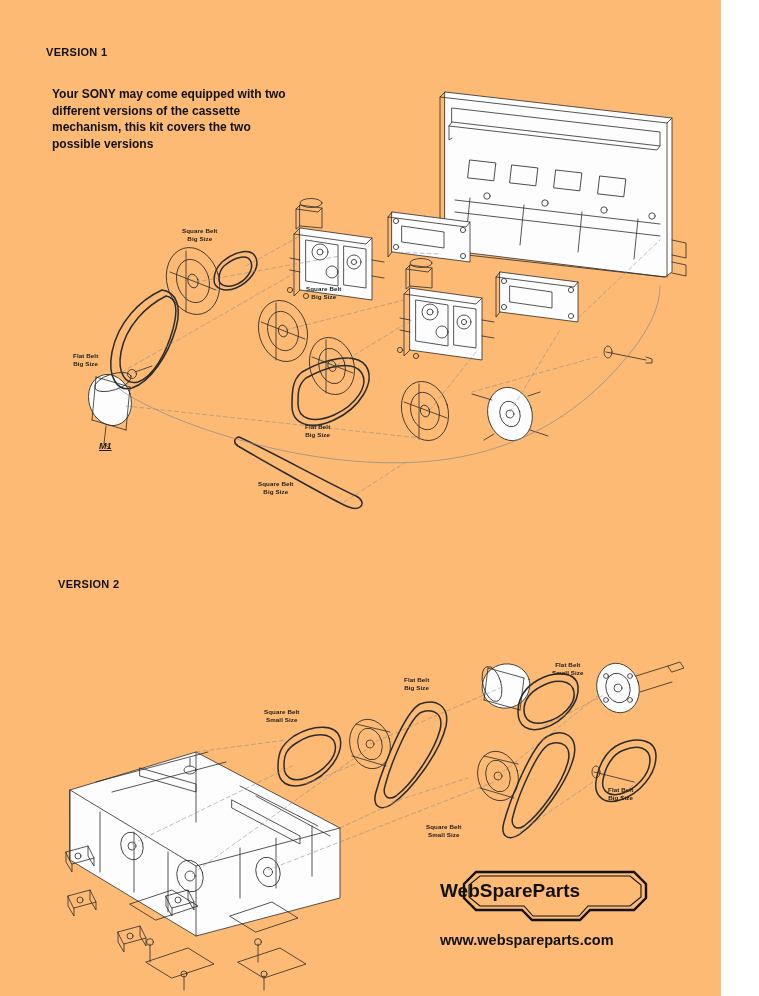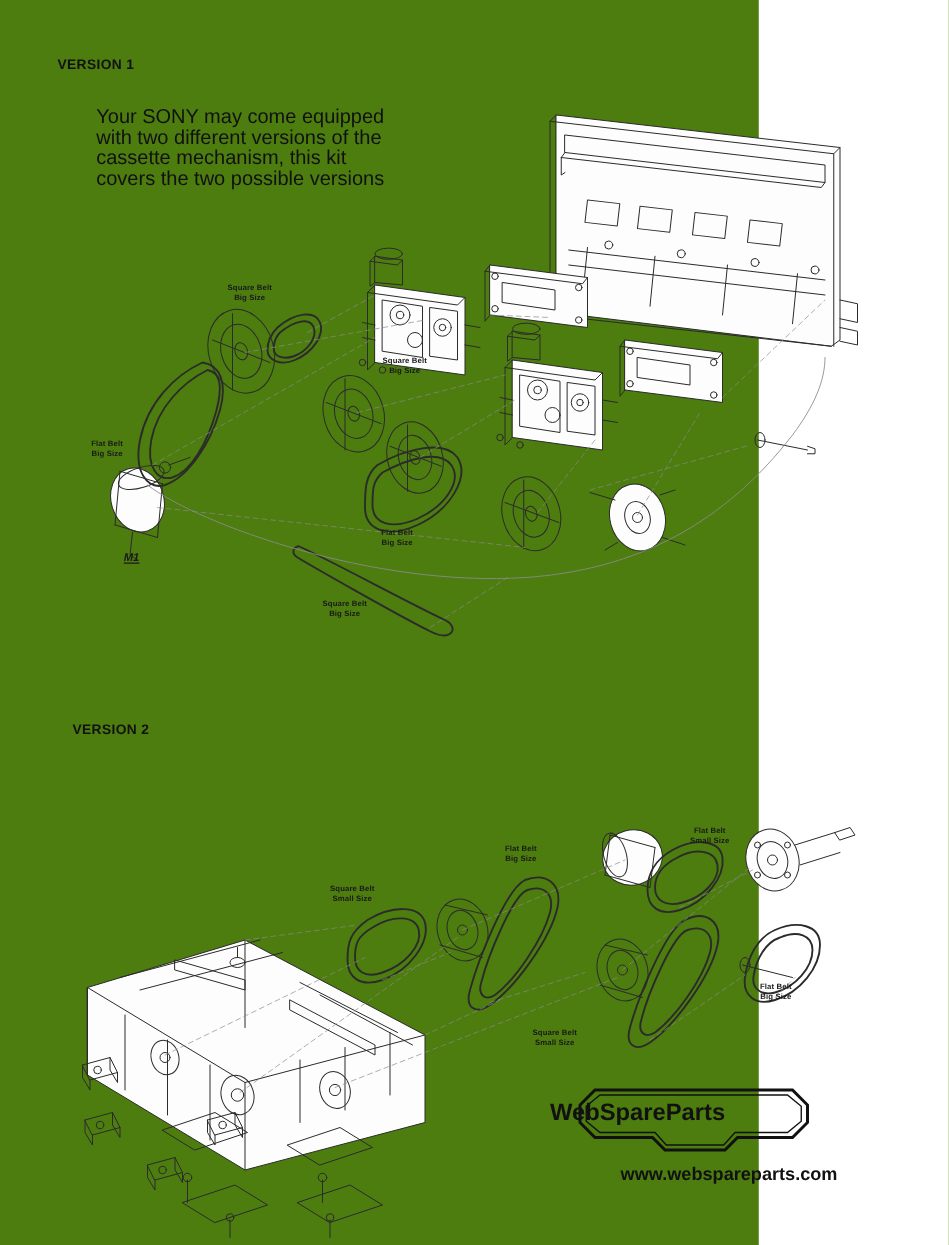--- a/index.html
+++ b/index.html
@@ -8,40 +8,39 @@
     width: 759px;
     height: 996px;
     background: #ffffff;
     font-family: "Liberation Sans", sans-serif;
     overflow: hidden;
     position: relative;
   }
   #page {
     position: absolute;
     left: 0; top: 0;
-    width: 607px; height: 996px;
-    background: #4d7c0f;
+    width: 721px; height: 996px;
+    background: #fdba74;
   }
   .v1-title {
     position: absolute;
     left: 46px; top: 46px;
     font-size: 11px;
     font-weight: bold;
     letter-spacing: 0.3px;
     color: #111;
   }
   .v1-note {
     position: absolute;
     left: 52px; top: 86px;
     width: 248px;
-    font-size: 16px;
-    font-weight: normal;
+    font-size: 12px;
+    font-weight: bold;
     line-height: 16.5px;
     color: #111;
-    margin-left: 25px;
   }
   .v2-title {
     position: absolute;
     left: 58px; top: 578px;
     font-size: 11px;
     font-weight: bold;
     letter-spacing: 0.3px;
     color: #111;
   }
   .logo-wrap {
@@ -56,21 +55,21 @@
     text-align: left;
     font-size: 19px;
     font-weight: bold;
     color: #111;
     font-family: "Liberation Sans", sans-serif;
   }
   .logo-url {
     position: absolute;
     left: 0; top: 64px;
     width: 230px;
-    text-align: right;
+    text-align: left;
     font-size: 14.5px;
     font-weight: bold;
     color: #111;
   }
   svg.dia { position: absolute; left: 0; top: 0; }
   .lbl {
     position: absolute;
     font-size: 6.2px;
     font-weight: bold;
     line-height: 7.6px;

